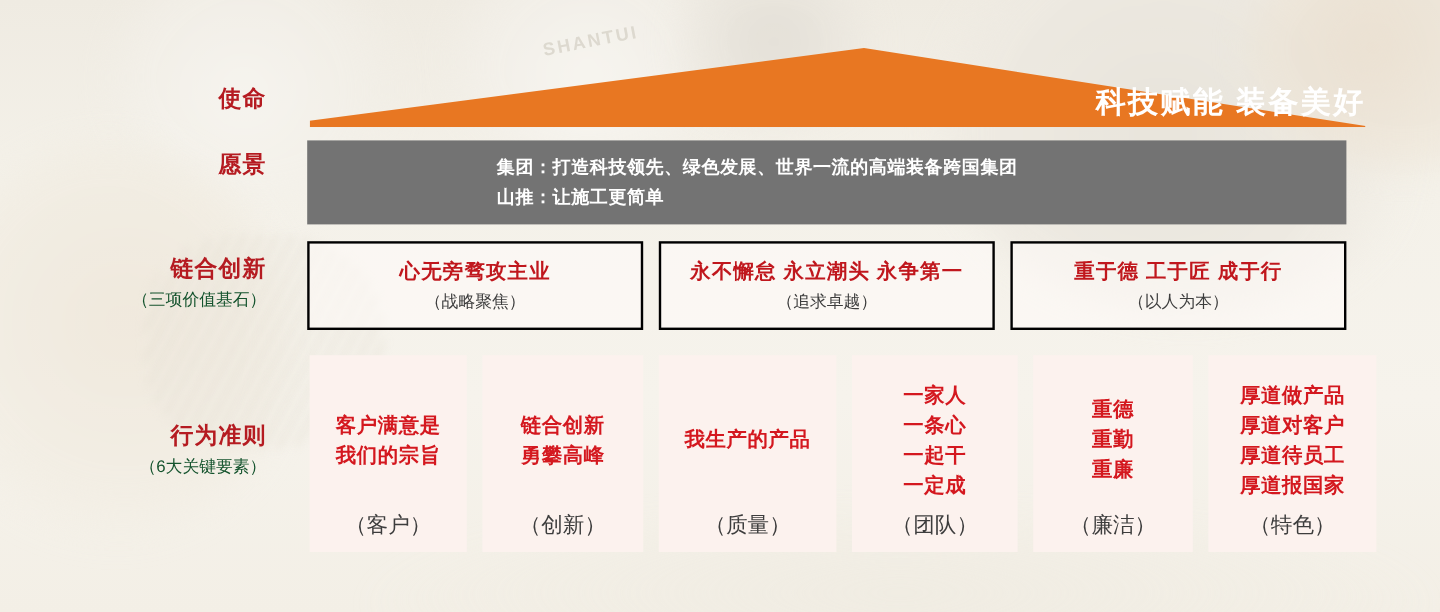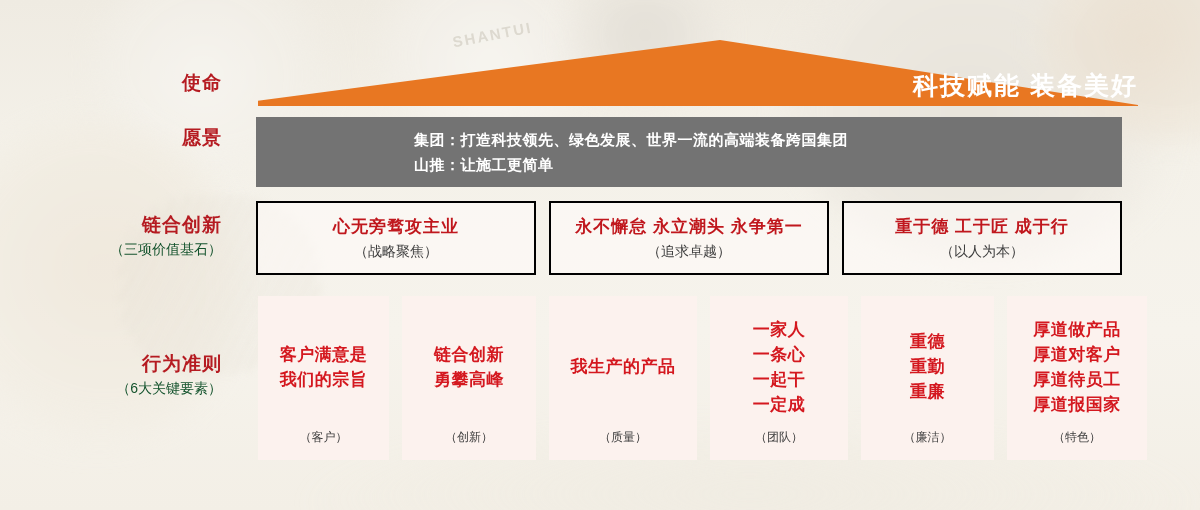--- a/index.html
+++ b/index.html
@@ -235,21 +235,21 @@
   .bcard .bc-line {
     color: #d4181f;
     font-weight: bold;
     font-size: 17px;
     line-height: 25px;
     letter-spacing: 0.5px;
     white-space: nowrap;
   }
   .bcard .bc-tag {
     color: #3d3d3d;
-    font-size: 12px;
+    font-size: 18px;
     line-height: 20px;
     padding-bottom: 13px;
   }
   
   .bcard.w1 { flex: 0 0 131px; }
   .bcard.w2 { flex: 0 0 134px; }
   .bcard.w3 { flex: 0 0 148px; }
   .bcard.w4 { flex: 0 0 138px; }
   .bcard.w5 { flex: 0 0 133px; }
   .bcard.w6 { flex: 0 0 140px; justify-content: flex-end; }

